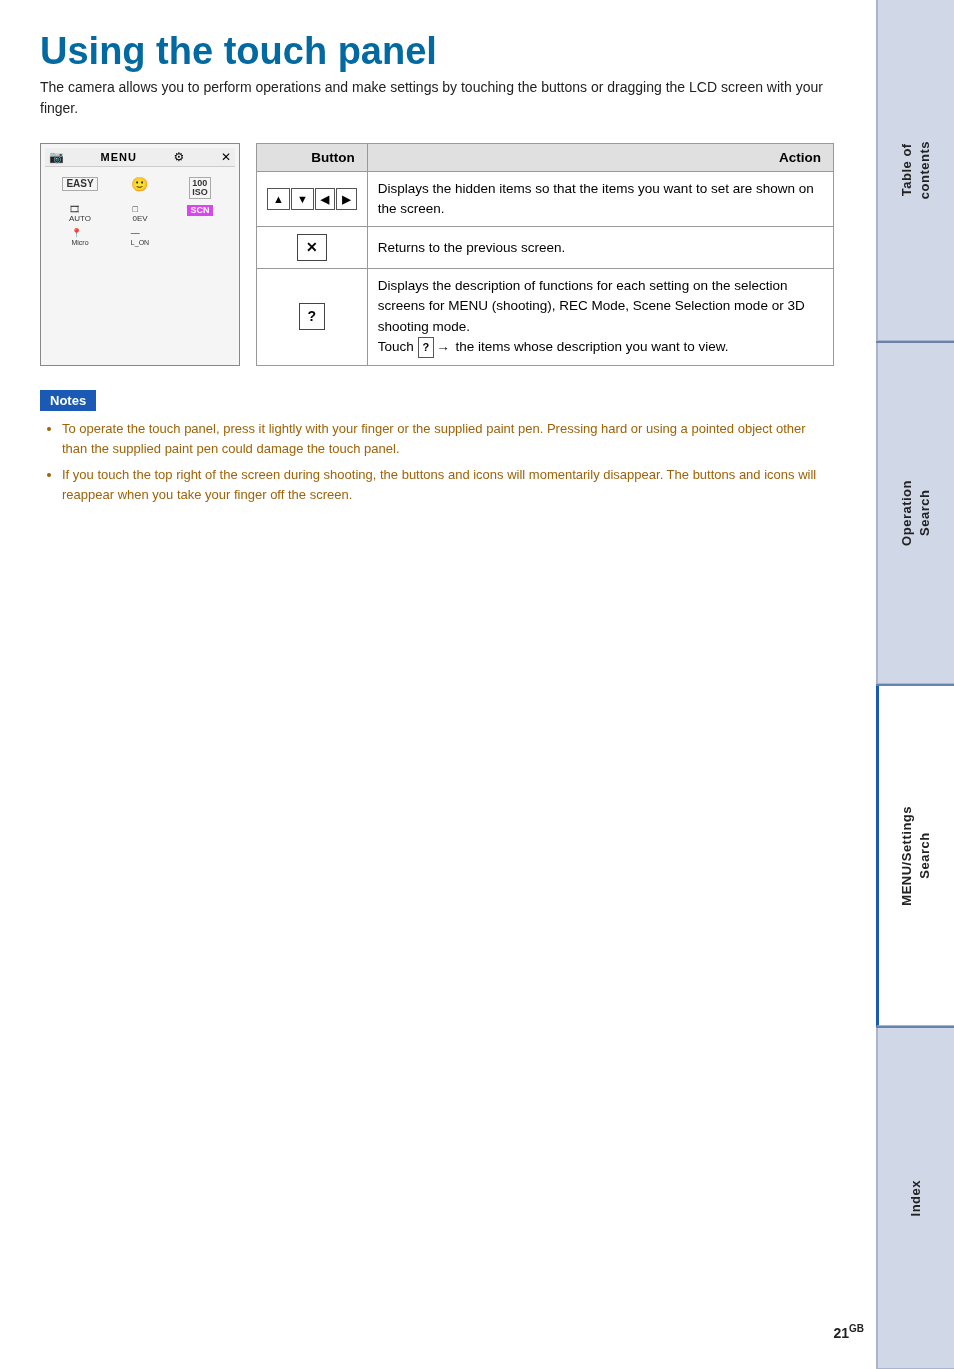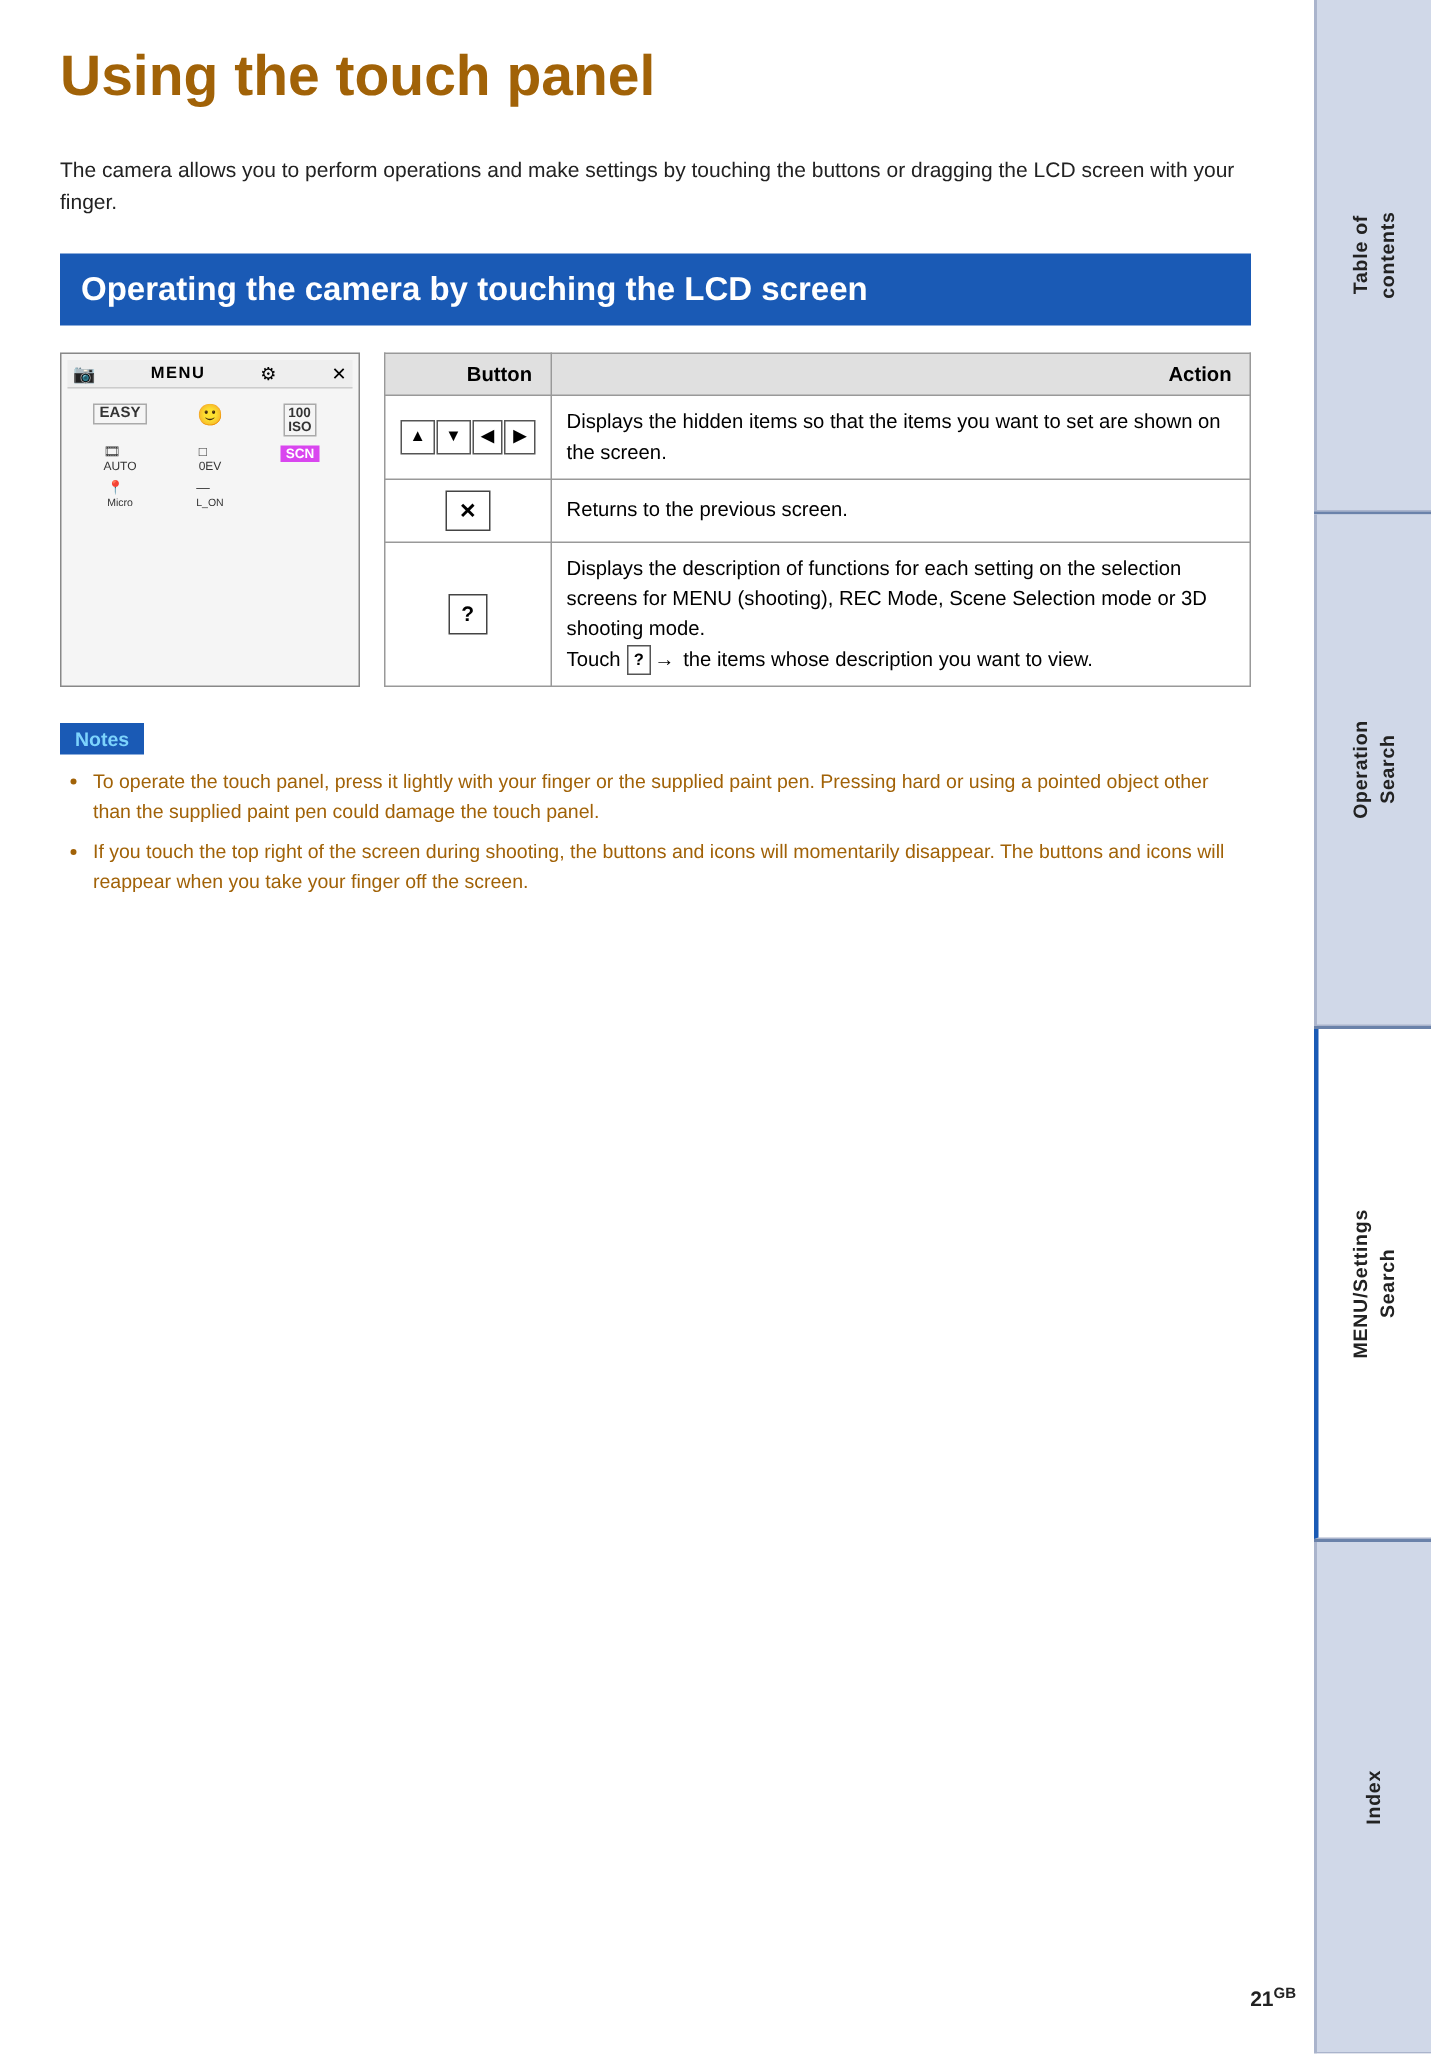--- a/index.html
+++ b/index.html
@@ -13,22 +13,22 @@
     }
 
     .main-content {
       padding: 30px 40px 30px 40px;
       margin-right: 80px;
     }
 
     .page-title {
       font-size: 38px;
       font-weight: bold;
-      color: #a16207;
-      margin-bottom: 29px;
+      color: #0369a1;
+      margin-bottom: 3px;
       line-height: 1.15;
     }
 
     .intro-text {
       font-size: 14px;
       color: #222;
       margin-bottom: 24px;
       line-height: 1.5;
     }
 
@@ -179,21 +179,21 @@
     }
 
     
     .notes-section {
       margin-top: 8px;
     }
 
     .notes-label {
       display: inline-block;
       background: #1a5ab5;
-      color: #7dd3fc;
+      color: #ffffff;
       font-size: 13px;
       font-weight: bold;
       padding: 3px 10px;
       margin-bottom: 8px;
     }
 
     .notes-list {
       list-style: disc;
       padding-left: 22px;
       font-size: 13px;
@@ -272,21 +272,20 @@
   </style>
 </head>
 <body>
 
 <div class="main-content">
 
   <h1 class="page-title">Using the touch panel</h1>
 
   <p class="intro-text">The camera allows you to perform operations and make settings by touching the buttons or dragging the LCD screen with your finger.</p>
 
-  <div class="section-header">Operating the camera by touching the LCD screen</div>
 
   <div class="section-content">
 
     <div class="camera-lcd">
       <div class="lcd-top-bar">
         <span class="lcd-icon">📷</span>
         <span class="lcd-menu-label">MENU</span>
         <span class="lcd-icon">⚙</span>
         <span class="lcd-icon">✕</span>
       </div>

